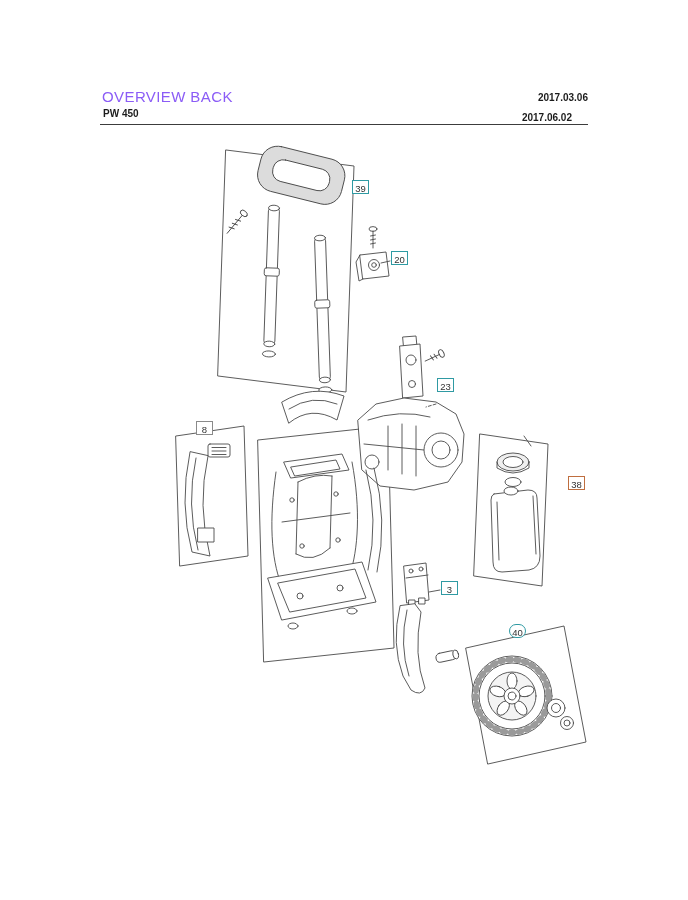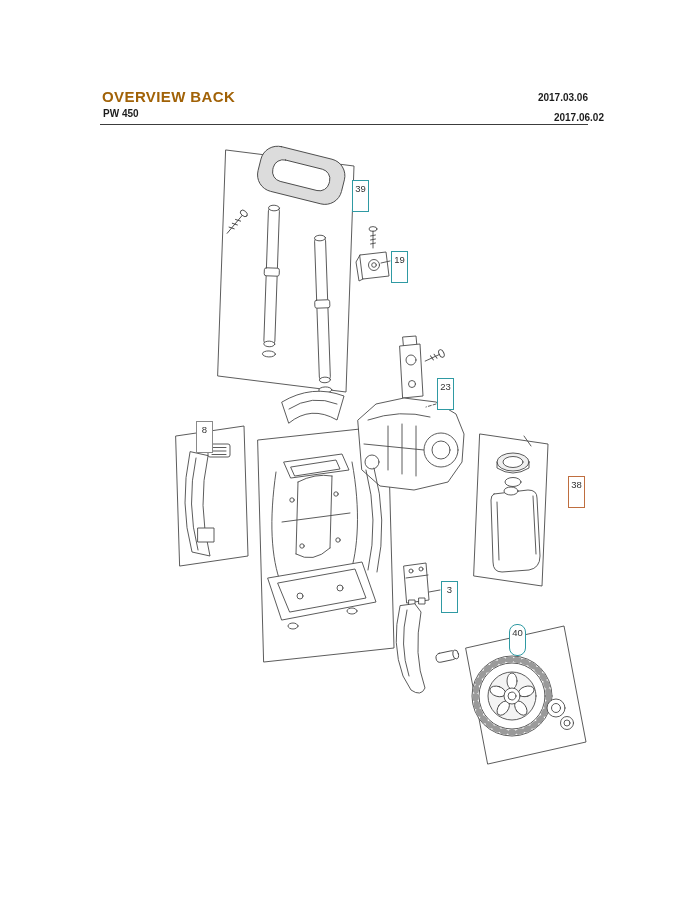--- a/index.html
+++ b/index.html
@@ -1,30 +1,30 @@
 <!DOCTYPE html>
 <html><head>
 <meta charset="utf-8">
 <style>
   * { margin: 0; padding: 0; box-sizing: border-box; }
   html, body { background: #ffffff; }
   body { font-family: "Liberation Sans", sans-serif; color: #1c1c1c; }
   .page { position: relative; width: 688px; height: 900px; background: #fff; overflow: hidden; }
 
-  .page-title { position: absolute; left: 102px; top: 88px; font-size: 15px; font-weight: bold; letter-spacing: 0.4px; color: #a16207; }
+  .page-title { position: absolute; left: 102px; top: 88px; font-size: 15px; font-weight: normal; letter-spacing: 0.4px; color: #8b5cf6; }
   .model-number { position: absolute; left: 103px; top: 108px; font-size: 10px; font-weight: bold; color: #1c1c1c; }
   .date-top { position: absolute; right: 100px; top: 92px; font-size: 10px; font-weight: bold; color: #1c1c1c; }
-  .date-bottom { position: absolute; right: 84px; top: 112px; font-size: 10px; font-weight: bold; color: #1c1c1c; }
+  .date-bottom { position: absolute; right: 116px; top: 112px; font-size: 10px; font-weight: bold; color: #1c1c1c; }
   .header-rule { position: absolute; left: 100px; top: 124px; width: 488px; height: 1px; background: #3c3c3c; }
 
   .diagram { position: absolute; left: 0; top: 0; width: 688px; height: 900px; }
   .diagram svg { position: absolute; left: 0; top: 0; }
 
   .callout {
-    position: absolute; width: 17px; height: 32px; line-height: 15px;
+    position: absolute; width: 17px; height: 14px; line-height: 15px;
     text-align: center; font-size: 9.5px; color: #333; background: #fff;
     border: 1px solid #2f9aa3; z-index: 2; cursor: pointer;
   }
 </style>
 </head>
 <body>
 
 <div class="page">
 
   <h1 class="page-title">OVERVIEW BACK</h1>
@@ -201,21 +201,21 @@
 
         <g>
           <line x1="390" y1="261" x2="381" y2="263"></line>
           <line x1="436" y1="404" x2="426" y2="407" stroke-dasharray="3 2"></line>
           <line x1="440" y1="590" x2="429" y2="592"></line>
         </g>
       </g>
     </svg>
 
     <div class="callout" style="left: 352px; top: 180px; border-color: rgb(47, 154, 163);">39</div>
-    <div class="callout" style="left: 391px; top: 251px; border-color: rgb(47, 154, 163);">19</div>
+    <div class="callout" style="left: 391px; top: 251px; border-color: rgb(47, 154, 163);">20</div>
     <div class="callout" style="left: 437px; top: 378px; border-color: rgb(47, 154, 163); text-align: center;">23</div>
     <div class="callout" style="left: 196px; top: 421px; border-color: rgb(138, 138, 138);">8</div>
     <div class="callout" style="left: 540px; top: 476px; border-color: rgb(191, 110, 63); margin-left: 28px;">38</div>
     <div class="callout" style="left: 441px; top: 581px; border-color: rgb(47, 154, 163);">3</div>
     <div class="callout" style="left: 509px; top: 624px; border-color: rgb(47, 154, 163); border-radius: 8px;">40</div>
 
   </div>
 </div>
 
 </body></html>

